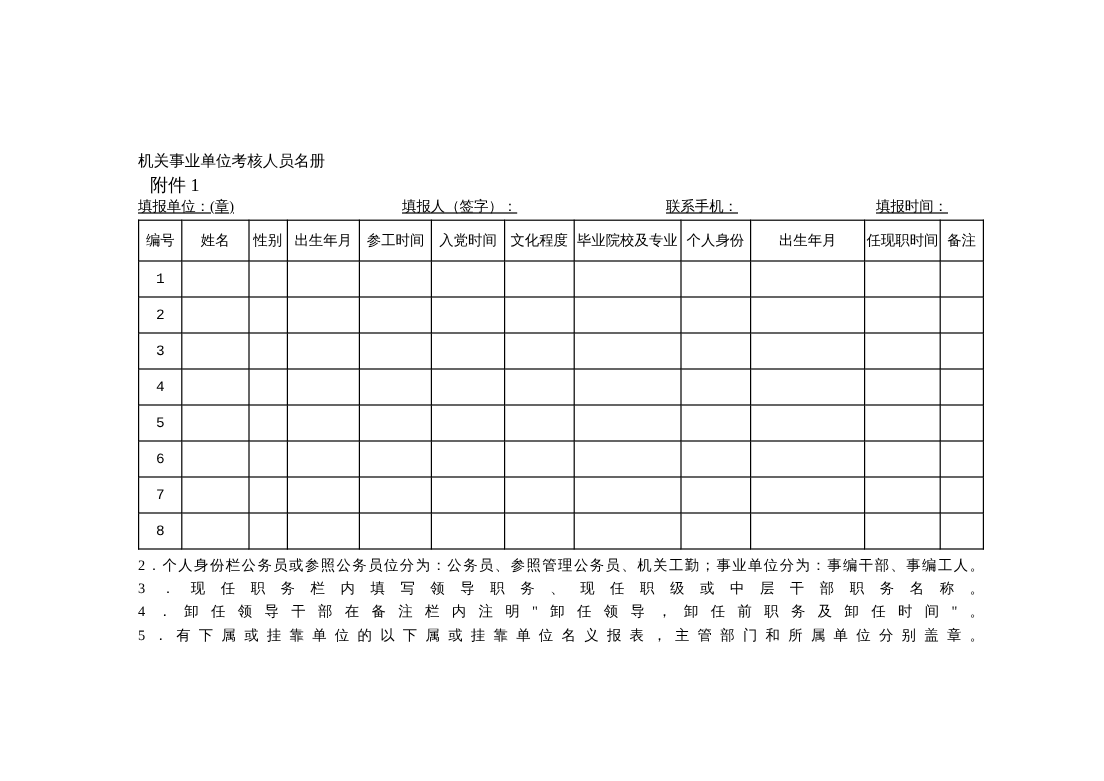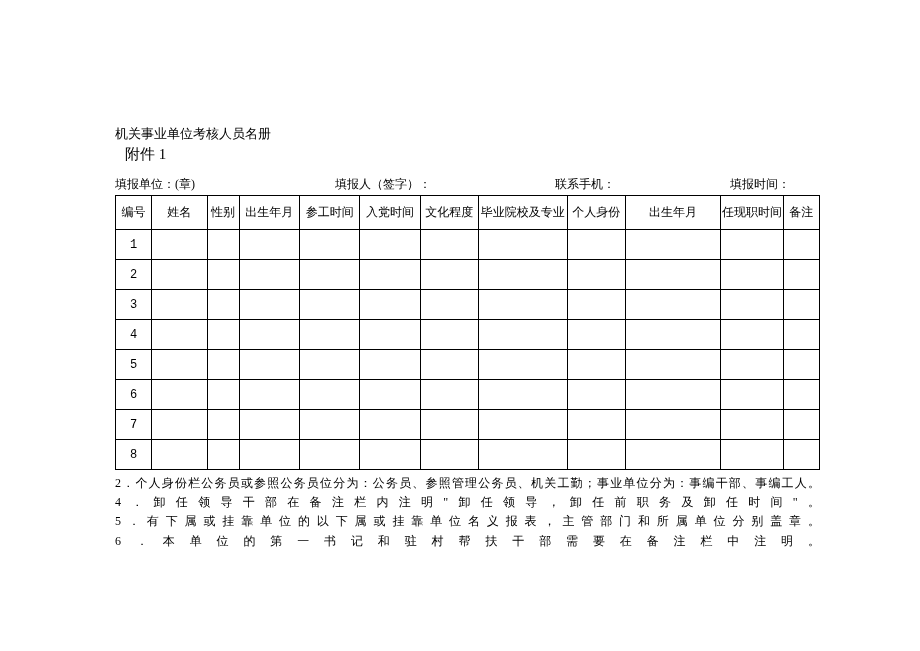--- a/index.html
+++ b/index.html
@@ -12,27 +12,28 @@
       height: 651px;
       padding: 85px 100px 0 115px;
     }
     .doc-title {
       font-size: 13px;
       margin-bottom: 2px;
       margin-top: 40px;
     }
     .attachment-label {
       font-size: 15px;
-      margin-bottom: 12px;
+      margin-bottom: 0;
       padding-left: 10px;
     }
     .meta-row {
       display: flex;
       font-size: 12px;
       margin-bottom: 2px;
+      text-decoration: underline;
     }
     .meta-item { white-space: nowrap; }
     .meta-unit { flex: 0 0 220px; }
     .meta-reporter { flex: 0 0 220px; }
     .meta-phone { flex: 0 0 175px; }
     .meta-time { flex: 1; }
     table {
       border-collapse: collapse;
       width: 100%;
       table-layout: fixed;
@@ -227,16 +228,16 @@
         <td></td>
         <td></td>
         <td></td>
         <td></td>
       </tr>
   </tbody>
 </table>
 
 <div class="notes">
   <div class="note-justify">2．个人身份栏公务员或参照公务员位分为：公务员、参照管理公务员、机关工勤；事业单位分为：事编干部、事编工人。</div>
+  <div class="note-justify">3．现任职务栏内填写领导职务、现任职级或中层干部职务名称。</div>
   <div class="note-justify">4．卸任领导干部在备注栏内注明"卸任领导，卸任前职务及卸任时间"。</div>
   <div class="note-justify">5．有下属或挂靠单位的以下属或挂靠单位名义报表，主管部门和所属单位分别盖章。</div>
-  <div class="note-justify">6．本单位的第一书记和驻村帮扶干部需要在备注栏中注明。</div>
 </div>
 
 </body></html>

